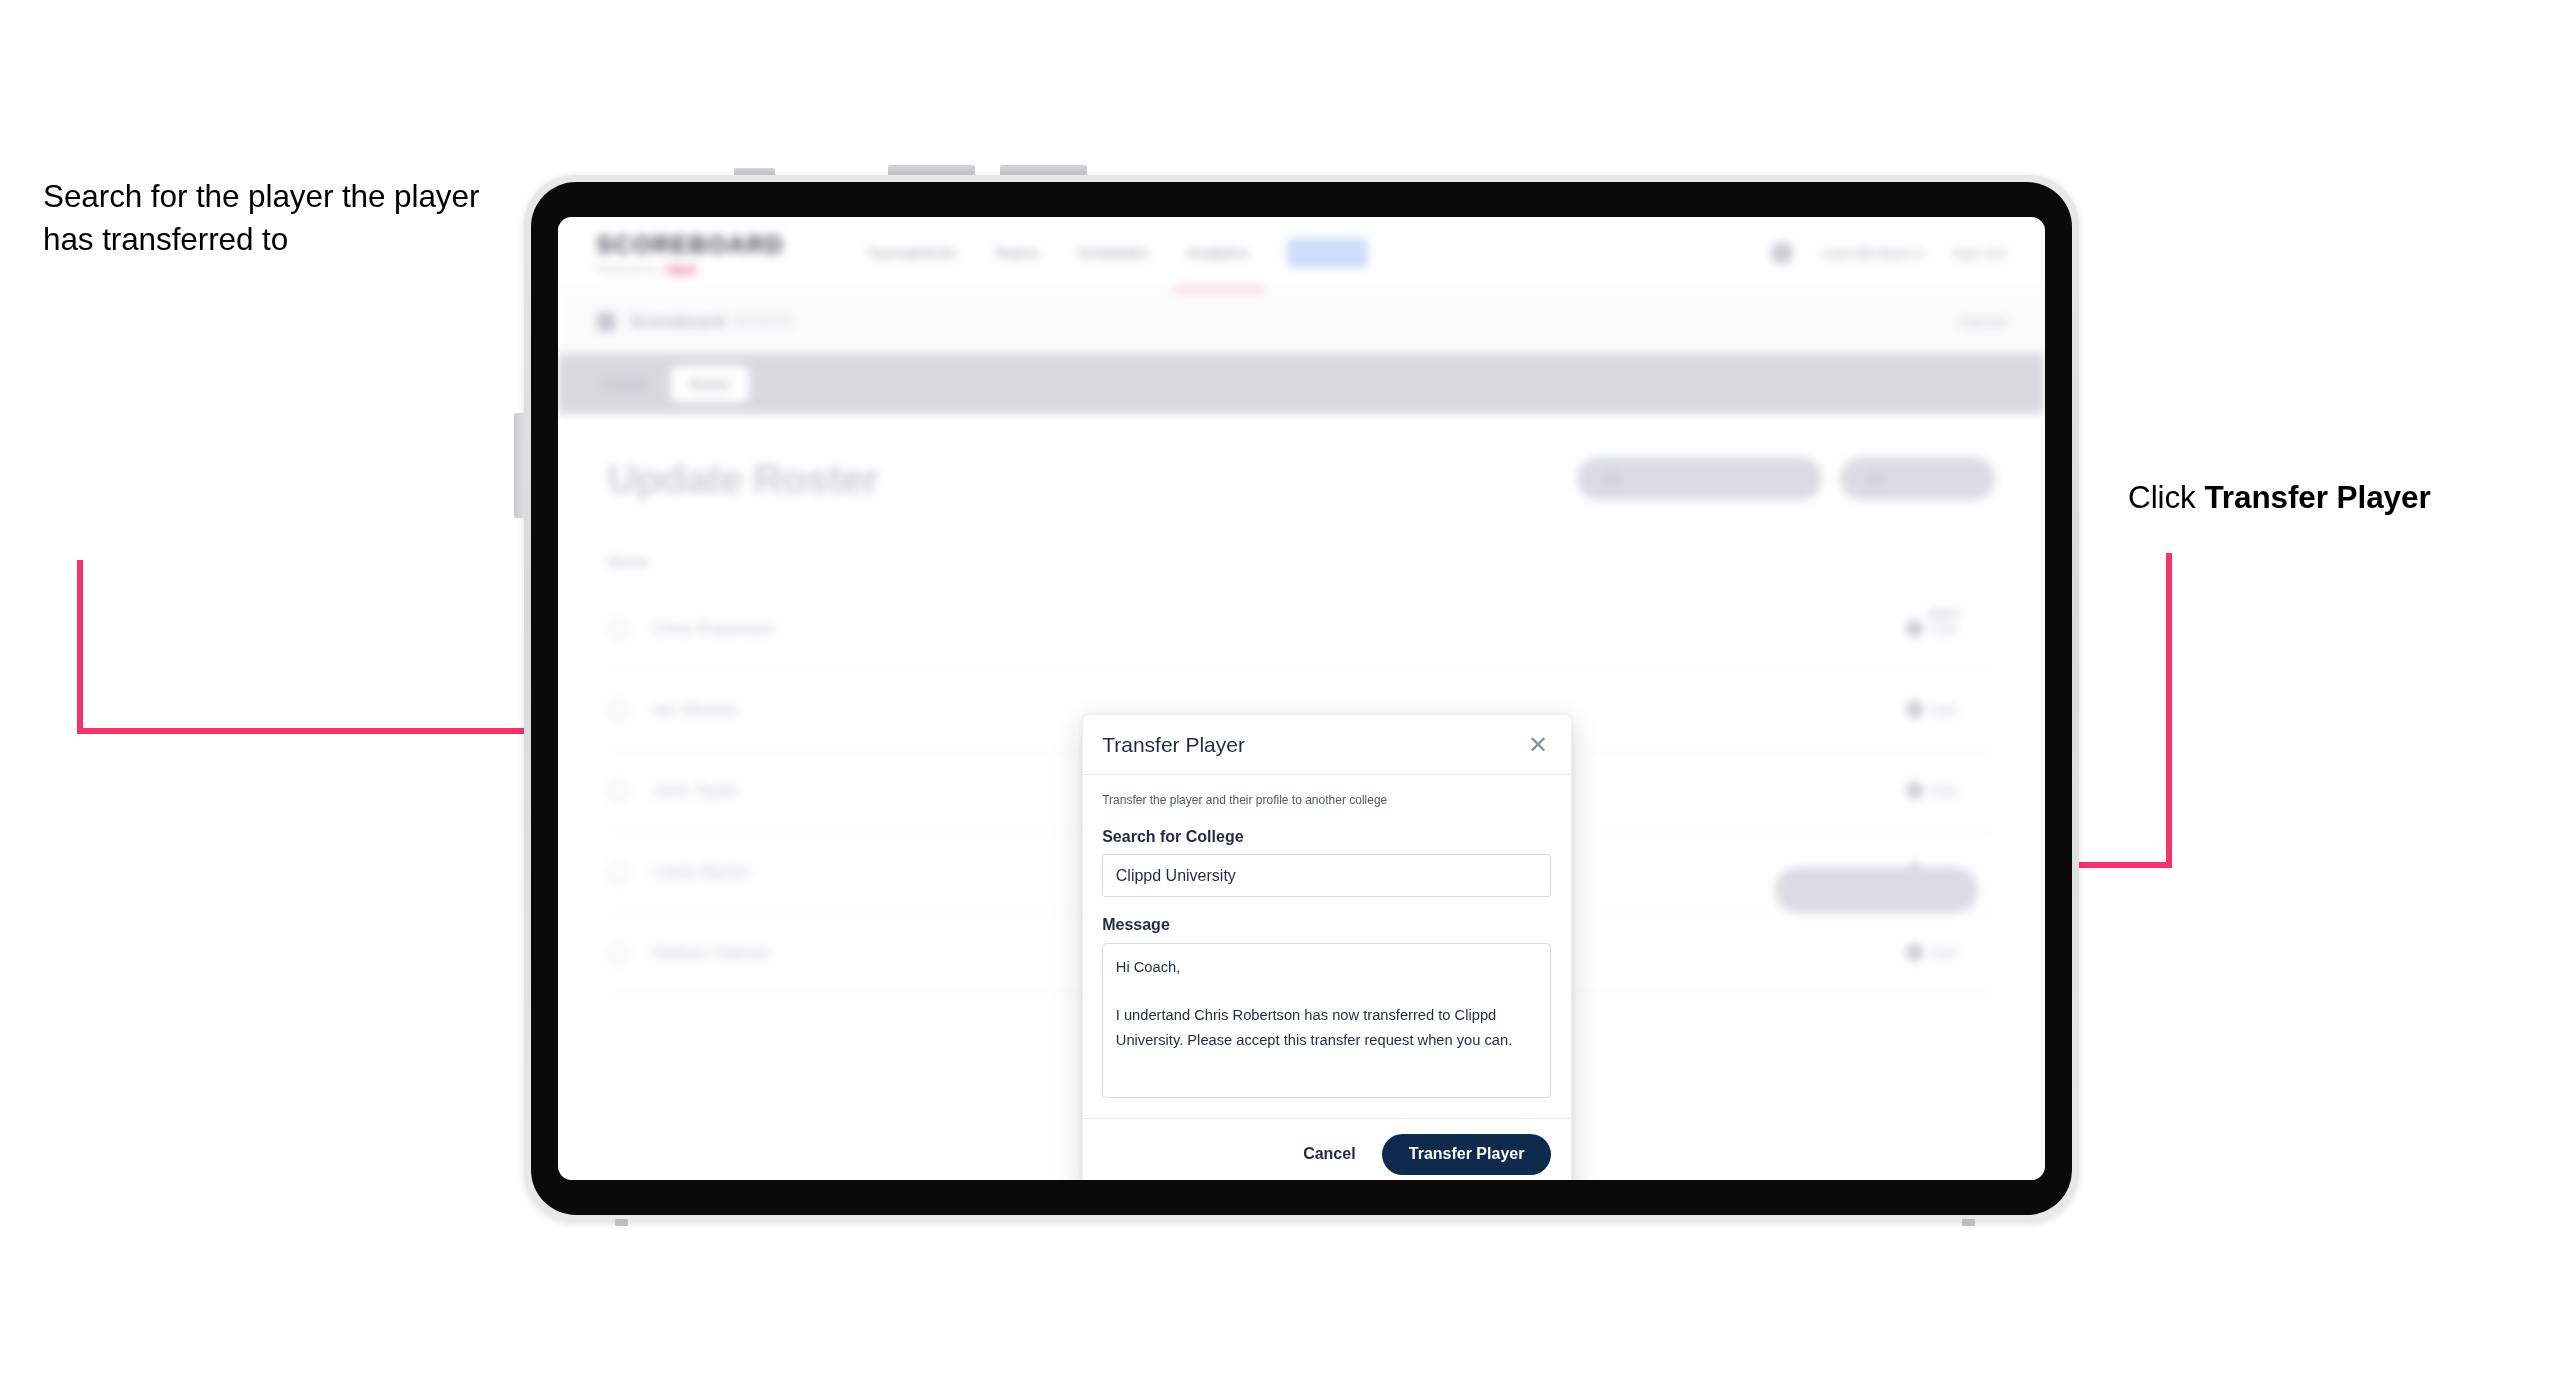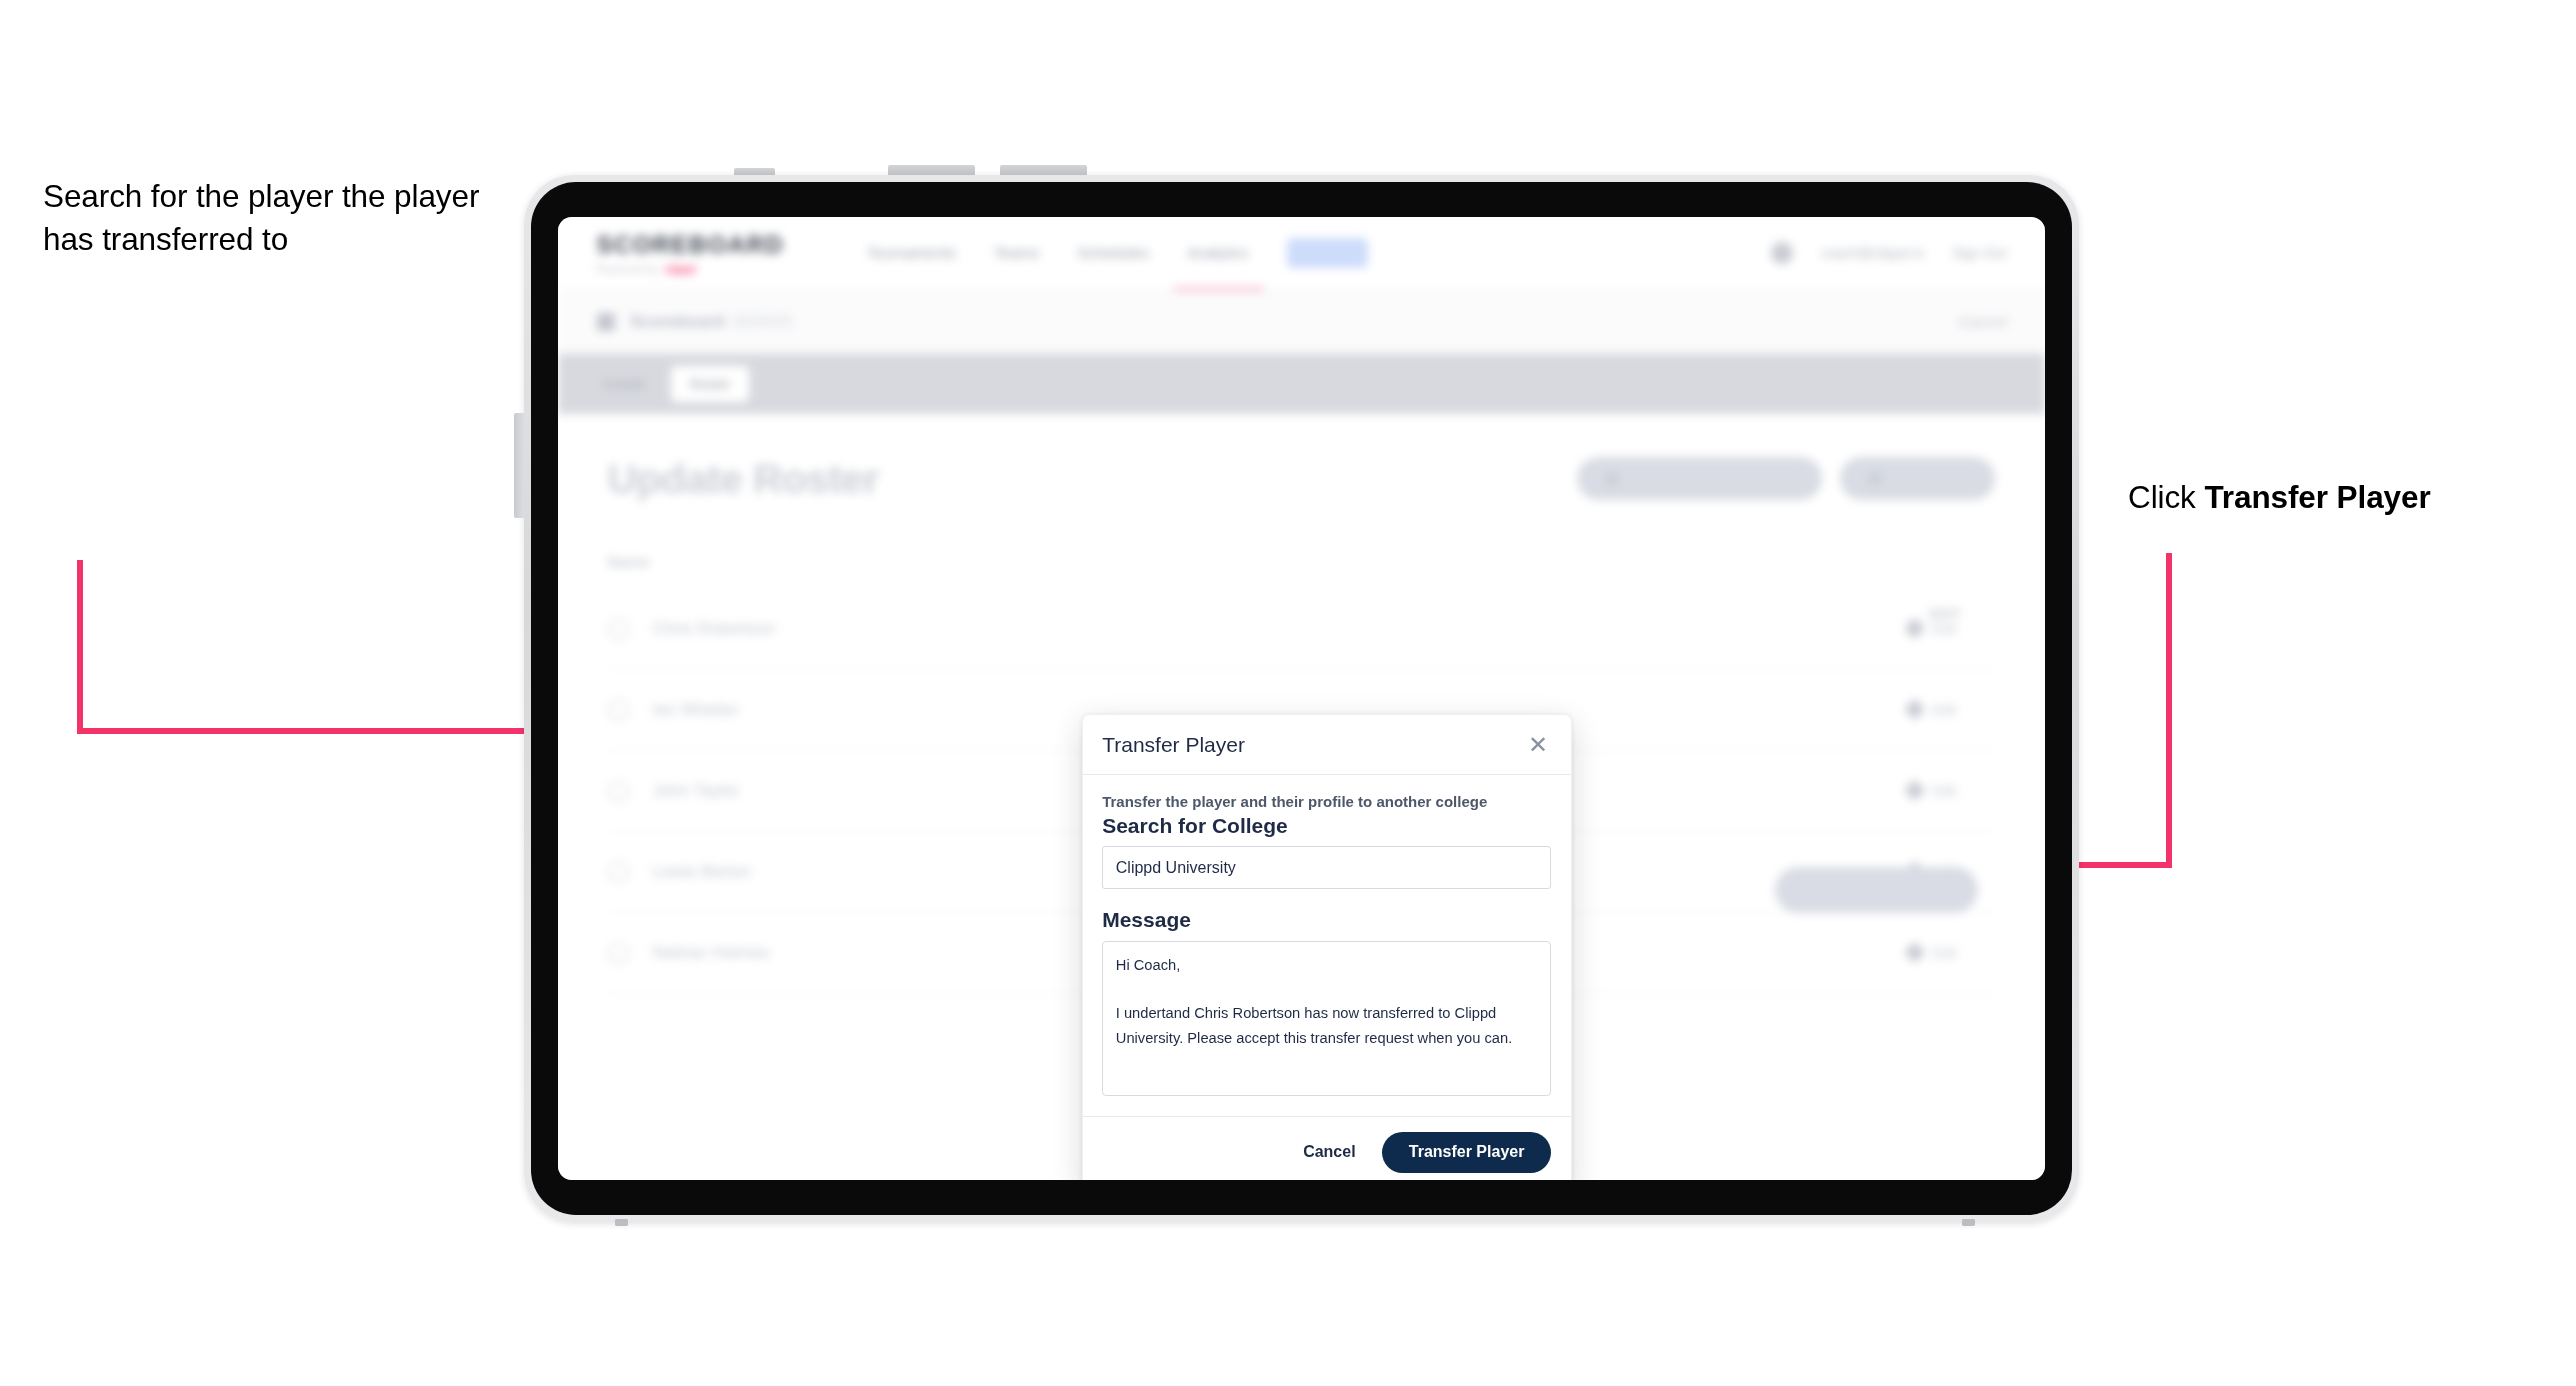--- a/index.html
+++ b/index.html
@@ -184,22 +184,22 @@
     display:flex; align-items:center; justify-content:space-between;
     padding: 18px 19.6px 17px 19.6px;
     border-bottom: 0.7px solid #e7eaee;
   }
   .modal-title { font-size: 21px; color:#1f2b46; font-weight: 500; }
   .modal-close {
     font-size: 24px; color:#8b92a0; line-height:1; cursor:pointer;
     font-weight: 300; padding: 0 2.8px;
   }
   .modal-body { padding: 18px 19.6px 18px 19.6px; }
-  .modal-desc { font-size: 15px; color:#4e586b; margin-bottom: 4px; font-weight: bold; }
-  .field-label { font-size: 21px; color:#1f2b46; font-weight: 600; margin-bottom: 8.4px; }
+  .modal-desc { font-size: 12px; color:#4e586b; margin-bottom: 21px; }
+  .field-label { font-size: 16px; color:#1f2b46; font-weight: 600; margin-bottom: 8.4px; }
   .text-input {
     width: 100%; border: 0.7px solid #d6dae1; border-radius: 3px;
     padding: 11.2px 12.6px; font-size: 16px; color:#1f2b46;
     font-family: "Liberation Sans", sans-serif; background:#fff;
   }
   .field-gap { height: 19.6px; }
   .textarea {
     width: 100%; height: 155px; border: 0.7px solid #d6dae1; border-radius: 4.2px;
     padding: 11.2px 12.6px; font-size: 14.7px; color:#1f2b46; line-height: 1.65;
     font-family: "Liberation Sans", sans-serif; resize: none; background:#fff;

